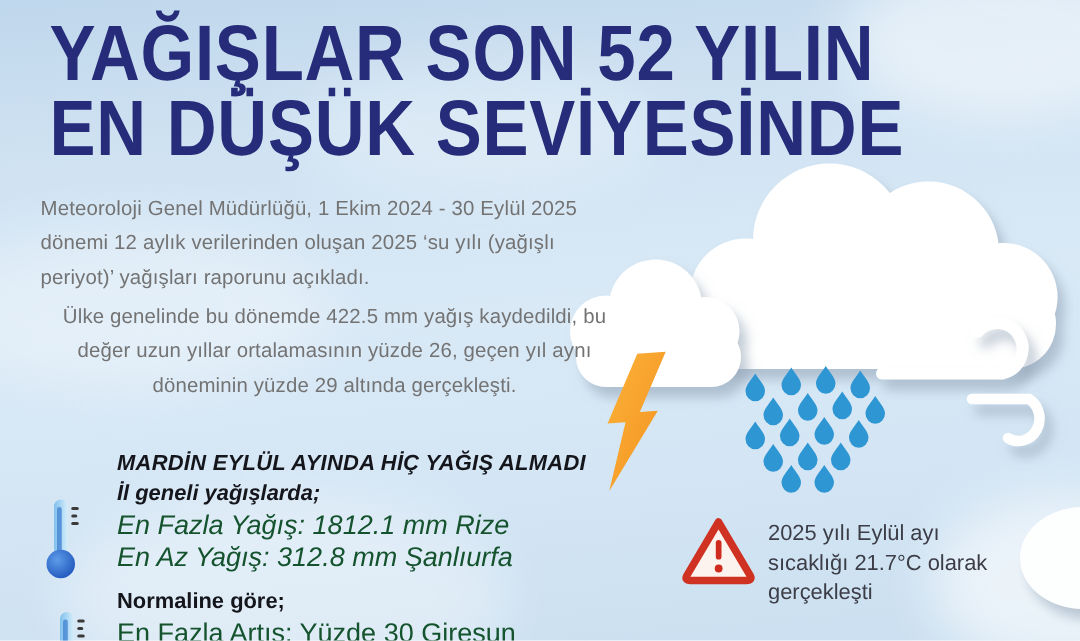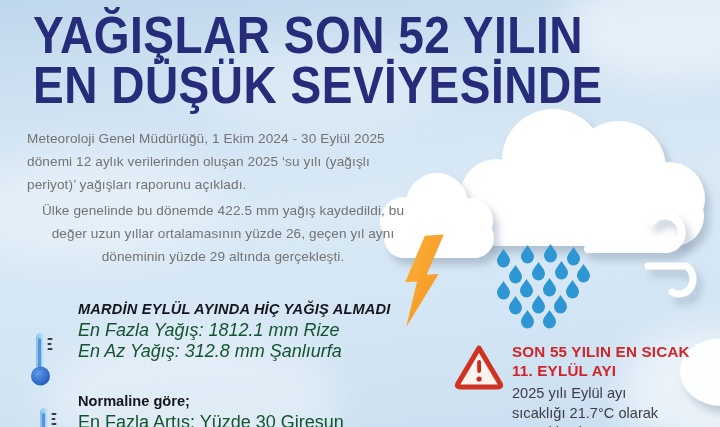--- a/index.html
+++ b/index.html
@@ -141,20 +141,21 @@
     <rect x="9" y="2" width="9" height="37" rx="4.5" fill="url(#tubeGrad)"></rect>
     <rect x="11" y="7" width="3.2" height="30" rx="1.6" fill="#3f7fd0" opacity="0.75"></rect>
     <circle cx="13.5" cy="45" r="9.5" fill="url(#bulbGrad)"></circle>
     <rect x="20.5" y="7" width="5" height="2" rx="1" fill="#3a3a3a"></rect>
     <rect x="20.5" y="12" width="4" height="2" rx="1" fill="#3a3a3a"></rect>
     <rect x="20.5" y="17" width="5" height="2" rx="1" fill="#3a3a3a"></rect>
   </svg>
 
   <div class="info rain-info">
     <div class="head">MARDİN EYLÜL AYINDA HİÇ YAĞIŞ ALMADI</div>
+    <div class="sub">İl geneli yağışlarda;</div>
     <div class="line">En Fazla Yağış: 1812.1 mm Rize</div>
     <div class="line">En Az Yağış: 312.8 mm Şanlıurfa</div>
   </div>
 
   <svg class="thermo t2" width="28" height="56" viewBox="0 0 28 56">
     <rect x="9" y="2" width="9" height="37" rx="4.5" fill="url(#tubeGrad)"></rect>
     <rect x="11" y="7" width="3.2" height="30" rx="1.6" fill="#3f7fd0" opacity="0.75"></rect>
     <circle cx="13.5" cy="45" r="9.5" fill="url(#bulbGrad)"></circle>
     <rect x="20.5" y="7" width="5" height="2" rx="1" fill="#3a3a3a"></rect>
     <rect x="20.5" y="12" width="4" height="2" rx="1" fill="#3a3a3a"></rect>
@@ -166,17 +167,16 @@
     <div class="line">En Fazla Artış: Yüzde 30 Giresun</div>
   </div>
 
   <svg class="warn" width="50" height="46" viewBox="0 0 50 46">
     <path d="M25 4 L46 39.5 Q48 43 43.5 43 L6.5 43 Q2 43 4 39.5 Z" fill="#fdf3ee" stroke="#cf3122" stroke-width="5" stroke-linejoin="round"></path>
     <rect x="23.2" y="16" width="3.8" height="13" rx="1.9" fill="#cf2a1e"></rect>
     <circle cx="25.1" cy="35" r="2.6" fill="#cf2a1e"></circle>
   </svg>
 
   <div class="heat">
-    <div class="head">SON 55 YILIN EN SICAK 11. EYLÜL AYI</div>
     <div class="body">2025 yılı Eylül ayı sıcaklığı 21.7°C olarak gerçekleşti</div>
   </div>
 
 </div>
 
 </body></html>

